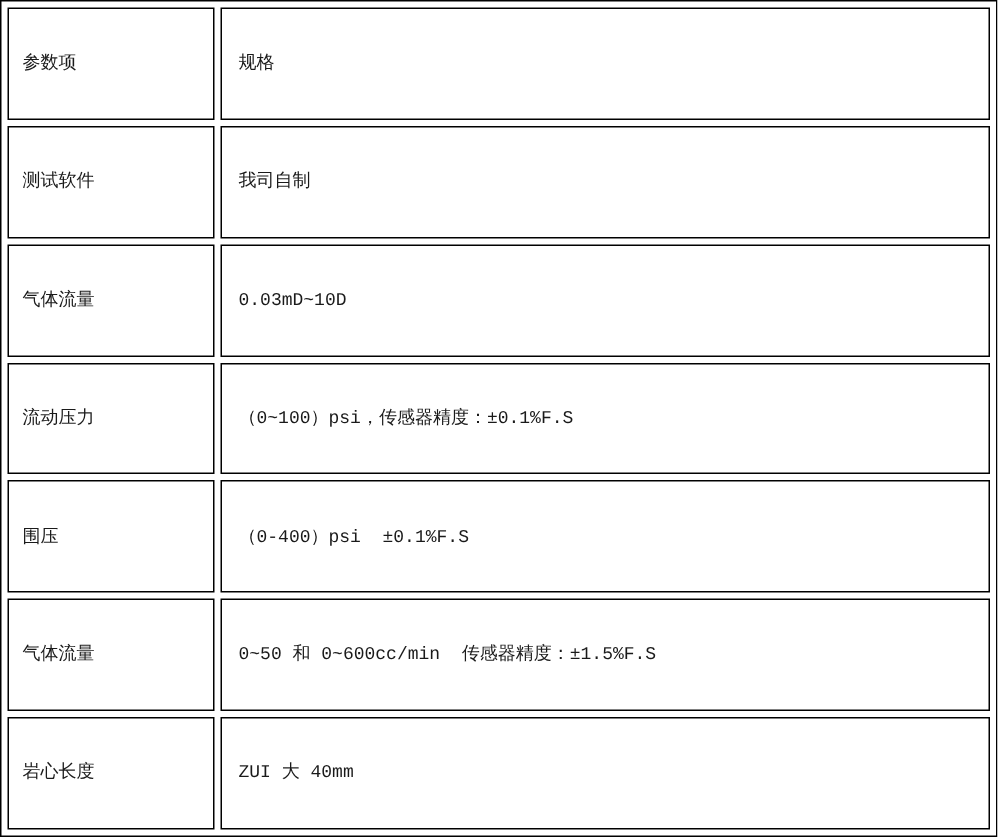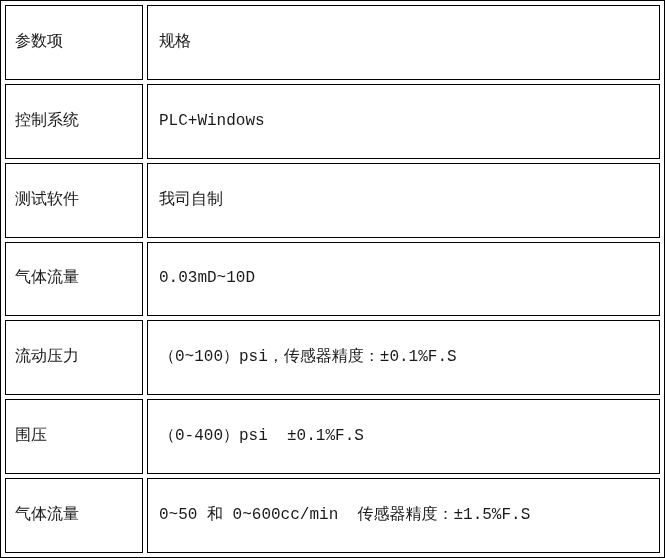--- a/index.html
+++ b/index.html
@@ -23,21 +23,21 @@
     background: #ffffff;
   }
   col.c-param { width: 138px; }
   col.c-spec  { width: 513px; }
   td {
     box-sizing: border-box;
     height: 42px;
     border: 1px solid #000000;
     vertical-align: middle;
     font-family: "Liberation Mono", "DejaVu Sans Mono", monospace;
-    font-size: 16px;
+    font-size: 12px;
     line-height: 1.2;
     color: #1a1a1a;
     white-space: pre;
     overflow: hidden;
     background: #ffffff;
     margin-left: 43px;
   }
   td.param { padding: 0 4px 0 9px; }
   td.spec  { padding: 0 4px 0 11px; }
 </style>
@@ -48,37 +48,37 @@
   <colgroup>
     <col class="c-param">
     <col class="c-spec">
   </colgroup>
   <tbody>
     <tr>
       <td class="param">参数项</td>
       <td class="spec">规格</td>
     </tr>
     <tr>
-      <td class="param">控制系统</td>
-      <td class="spec">PLC+Windows</td>
-    </tr>
-    <tr>
       <td class="param">测试软件</td>
       <td class="spec">我司自制</td>
     </tr>
     <tr>
       <td class="param">气体流量</td>
       <td class="spec">0.03mD~10D</td>
     </tr>
     <tr>
       <td class="param">流动压力</td>
       <td class="spec">（0~100）psi，传感器精度：±0.1%F.S</td>
     </tr>
     <tr>
       <td class="param">围压</td>
       <td class="spec">（0-400）psi  ±0.1%F.S</td>
     </tr>
     <tr>
       <td class="param">气体流量</td>
       <td class="spec">0~50 和 0~600cc/min  传感器精度：±1.5%F.S</td>
     </tr>
+    <tr>
+      <td class="param">岩心长度</td>
+      <td class="spec">ZUI 大 40mm</td>
+    </tr>
   </tbody>
 </table>
 
 </body></html>

